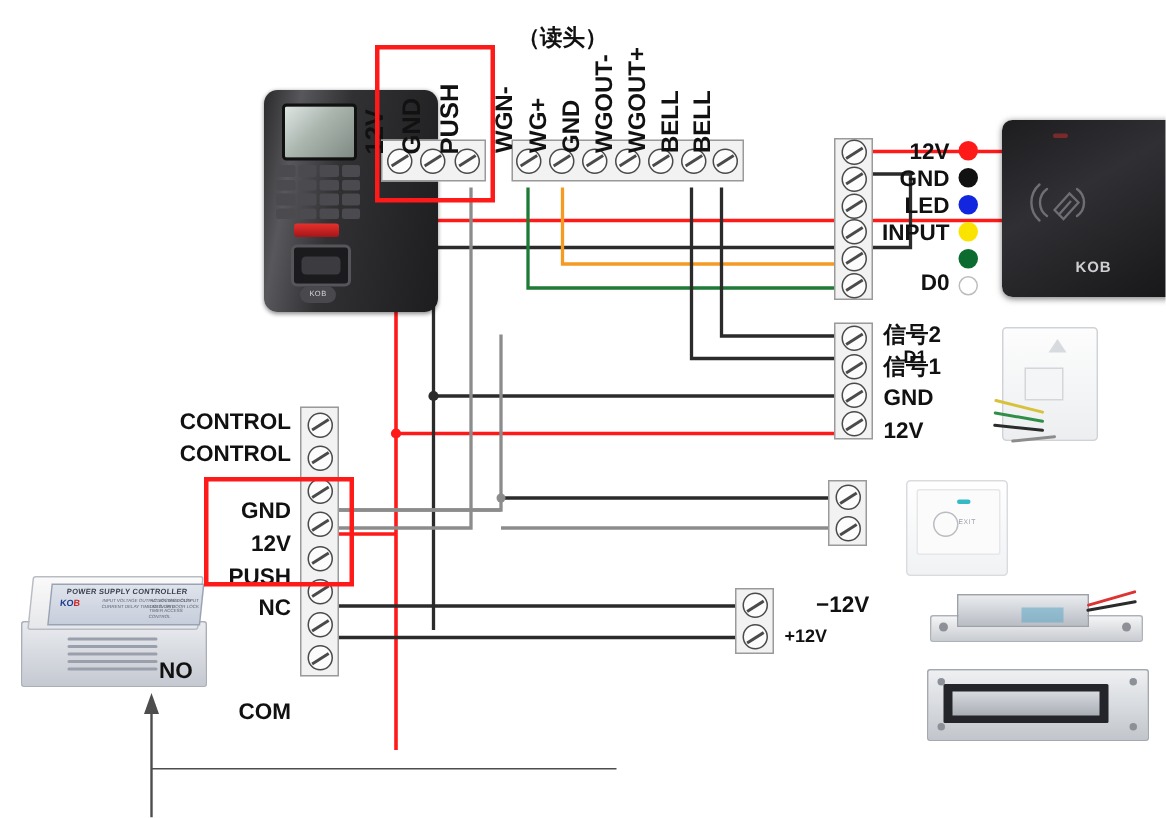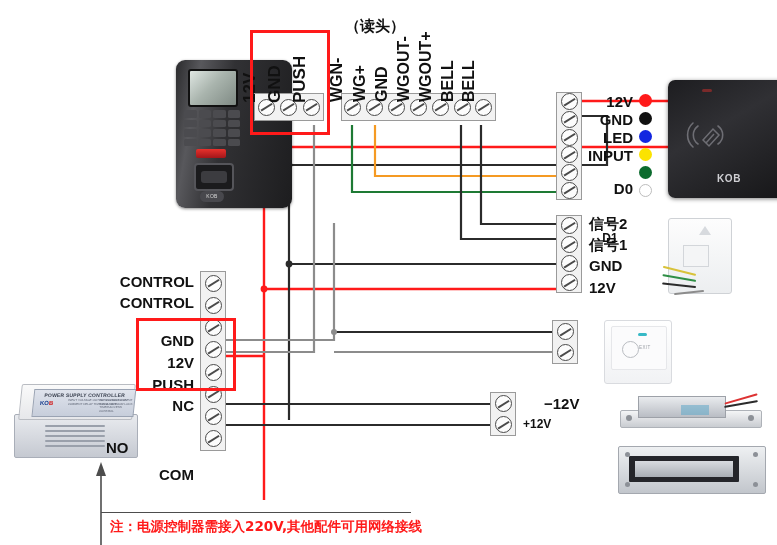--- a/index.html
+++ b/index.html
@@ -369,15 +369,14 @@
   <div class="redbox" style="left:136px;top:318px;width:100px;height:73px;"></div>
 
   <div class="tb v" id="tb-lock" style="left:490px;top:392px;width:26px;height:44px;">
     <div class="screw"></div>
     <div class="screw"></div>
   </div>
   <div class="lbl" style="left:544px;top:396px;font-size:15px;">−12V</div>
   <div class="lbl" style="left:523px;top:418px;font-size:12px;">+12V</div>
 
   <div class="hrule" style="left:101px;top:512px;width:310px;height:1.4px;"></div>
-  <div class="note-red" style="left:110px;top:518px;">注：电源控制器需接入220V,其他配件可用网络接线</div>
 
 </div>
 
 </body></html>

